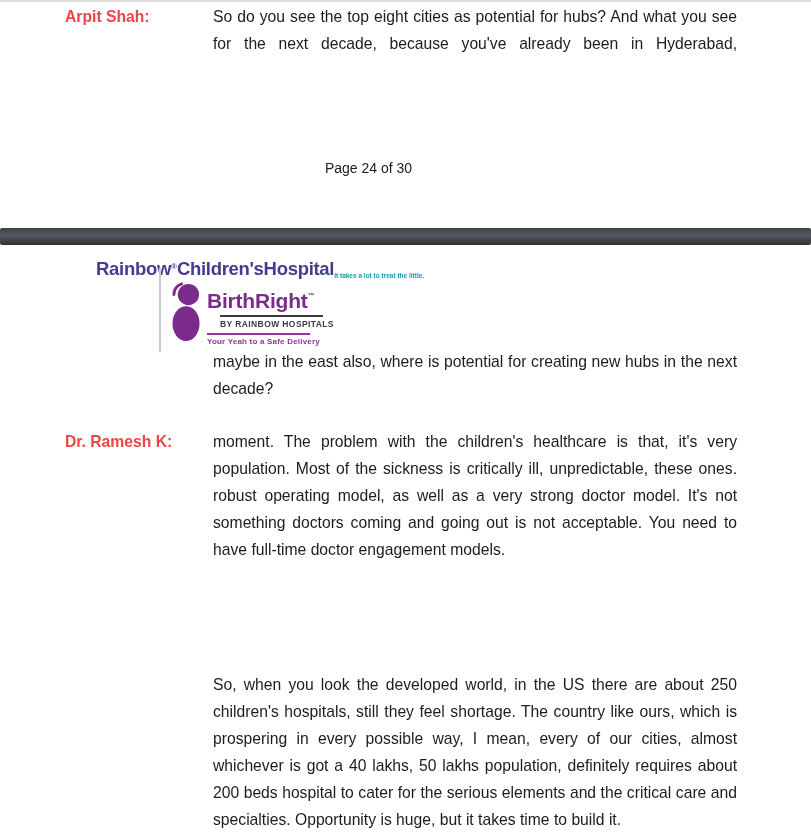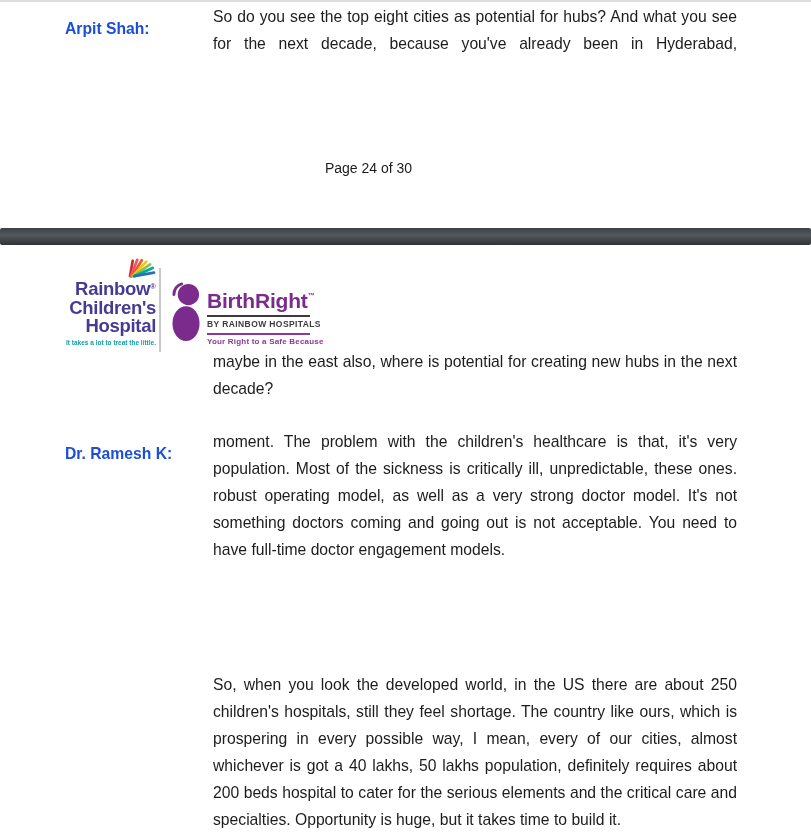--- a/index.html
+++ b/index.html
@@ -7,50 +7,50 @@
     width:811px;height:840px;position:relative;background:#ffffff;
     font-family:"Liberation Sans","DejaVu Sans",sans-serif;
     color:#1f1f1f;overflow:hidden;
   }
   .abs{position:absolute;}
   
   .top-edge{top:0;left:0;width:811px;height:2px;background:#dcdcdc;}
   
   .speaker{
     left:65px;width:140px;font-size:15.7px;font-weight:bold;
-    line-height:27px;white-space:nowrap;color:#1d4ed8;margin-top:12px;
+    line-height:27px;white-space:nowrap;color:#ef4444;
   }
   .para{left:213px;width:524px;font-size:15.7px;line-height:27px;color:#1c1c1c;}
   .tline{text-align:justify;text-align-last:justify;}
   .tline-last{text-align-last:left;}
   .footer{top:157px;left:0;width:737px;text-align:center;font-size:14px;line-height:22px;color:#1c1c1c;}
   
   .page-bar{
     top:228px;left:0;width:811px;height:17px;border-radius:2px;
     background:linear-gradient(180deg,#3c4145 0%,#53595e 42%,#2e3236 100%);
   }
   
   .logo-header{top:258px;left:68px;display:flex;align-items:flex-start;}
-  .rainbow-block{display:flex;flex-direction:column;width:88px;align-items:flex-end;}
+  .rainbow-block{display:flex;flex-direction:row;width:88px;align-items:flex-end;}
   .fan-icon{margin-left:28px;height:20px;width:32px;}
   .rainbow-name{
     font-size:18.5px;line-height:18.5px;font-weight:bold;color:#453b92;
     letter-spacing:-0.3px;white-space:nowrap;
   }
   .rainbow-name sup{font-size:8px;font-weight:bold;vertical-align:6px;letter-spacing:0;}
   .rainbow-tagline{margin-top:3px;font-size:6.5px;color:#12a0ab;white-space:nowrap;font-weight:bold;}
   .logo-divider{width:2px;height:84px;background:#c9c9c9;margin-left:3px;margin-top:10px;}
   .br-icon{margin-left:11px;margin-top:24px;width:29px;height:60px;}
   .br-text{margin-left:6px;margin-top:27px;display:flex;flex-direction:column;}
   .br-name{font-size:21px;line-height:21px;font-weight:bold;color:#7b2b8b;letter-spacing:-0.2px;white-space:nowrap;}
   .br-name sup{font-size:7px;vertical-align:10px;}
   .br-byline{
     margin-top:4px;border-top:2px solid #3c3c3c;padding-top:2px;
     font-size:8.5px;font-weight:bold;color:#3c3c3c;letter-spacing:0.4px;
-    white-space:nowrap;width:103px;
+    white-space:nowrap;width:103px;margin-left:13px;
   }
   .br-tagline{
     margin-top:4px;border-top:2px solid #8a3a96;padding-top:2px;
     font-size:8px;font-weight:bold;color:#8a3a96;letter-spacing:0.2px;
     white-space:nowrap;width:103px;
   }
 </style>
 </head>
 <body>
 
@@ -94,21 +94,21 @@
     <path d="M10,2 A 11,11 0 0 0 2,13" fill="none" stroke="#7b2b8b" stroke-width="3" stroke-linecap="round"></path>
     <circle cx="17" cy="13" r="11" fill="#7b2b8b"></circle>
     <ellipse cx="14.5" cy="43" rx="14" ry="18" fill="#7b2b8b"></ellipse>
   </svg>
 
   <div class="br-text">
     <div class="br-name">
       <span>BirthRight</span><sup>™</sup>
     </div>
     <div class="br-byline">BY RAINBOW HOSPITALS</div>
-    <div class="br-tagline">Your Right to a Safe Because</div>
+    <div class="br-tagline">Your Yeah to a Safe Delivery</div>
   </div>
 </div>
 
 <div class="abs para" style="top:348px">
     <div class="tline">maybe in the east also, where is potential for creating new hubs in the next</div>
     <div class="tline tline-last">decade?</div>
   </div>
 
 <div class="abs speaker" style="top:428px">Dr. Ramesh K:</div>
 <div class="abs para" style="top:428px">

